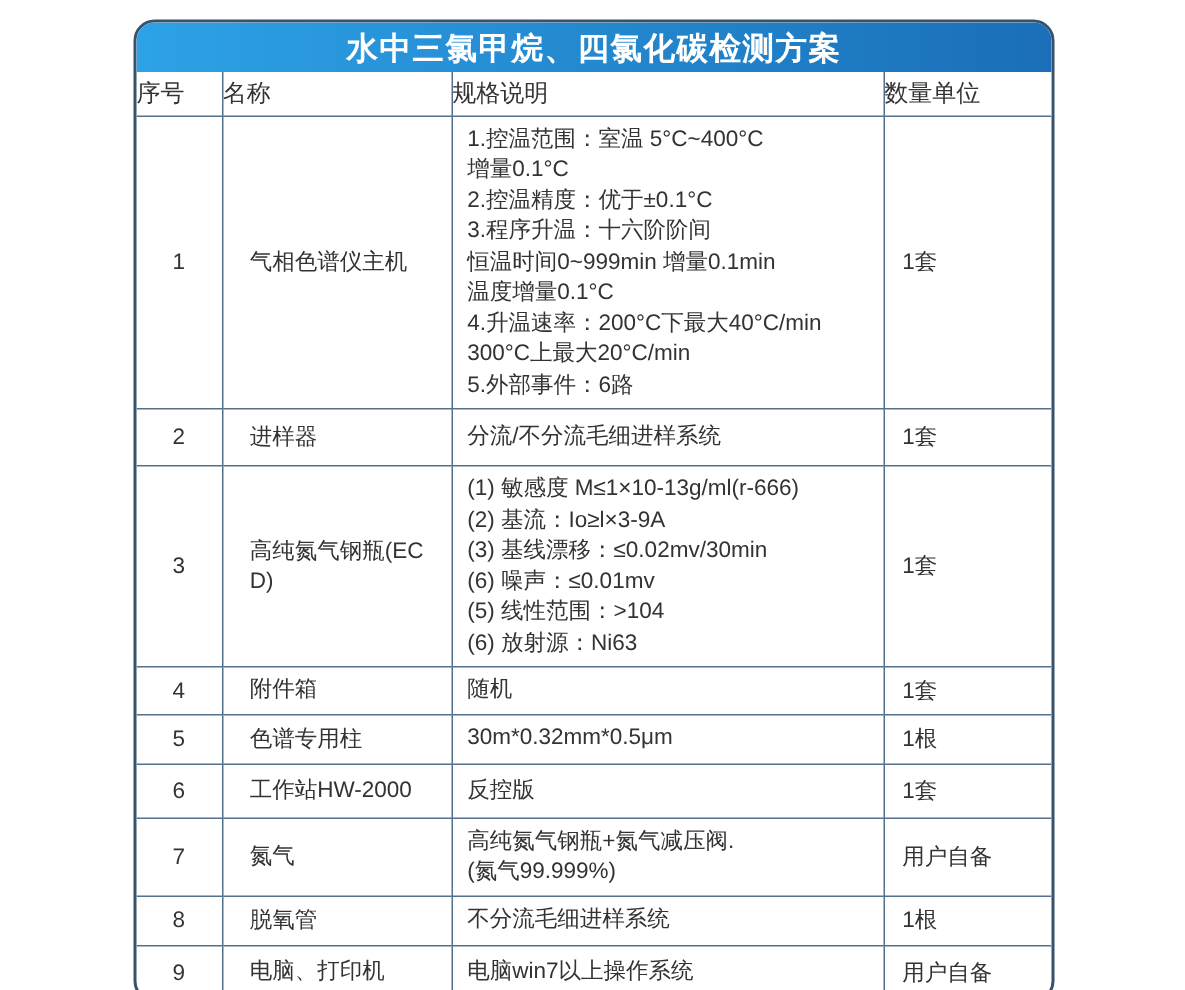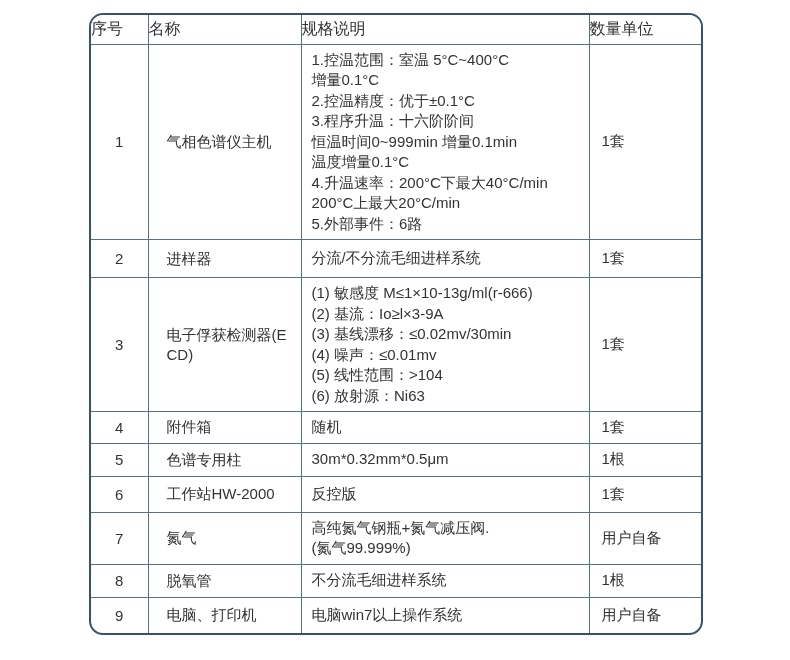--- a/index.html
+++ b/index.html
@@ -71,20 +71,21 @@
   tr.r2 td { height: 38px; }
   tr.r4 td { height: 30px; }
   tr.r6 td { height: 36px; }
   tr.r9 td { height: 36px; }
 </style>
 </head>
 <body>
 
 <div class="page">
   <div class="card">
+    <div class="title-bar">水中三氯甲烷、四氯化碳检测方案</div>
     <table class="spec-table">
       <colgroup>
         <col style="width:57px">
         <col style="width:153px">
         <col style="width:288px">
         <col style="width:112px">
       </colgroup>
       <thead>
         <tr>
           <th class="th-no">序号</th>
@@ -99,43 +100,43 @@
           <td class="c-no">1</td>
           <td class="c-name">气相色谱仪主机</td>
           <td class="c-spec">
             <div class="spec-line">1.控温范围：室温 5°C~400°C</div>
             <div class="spec-line">增量0.1°C</div>
             <div class="spec-line">2.控温精度：优于±0.1°C</div>
             <div class="spec-line">3.程序升温：十六阶阶间</div>
             <div class="spec-line">恒温时间0~999min 增量0.1min</div>
             <div class="spec-line">温度增量0.1°C</div>
             <div class="spec-line">4.升温速率：200°C下最大40°C/min</div>
-            <div class="spec-line">200°C上最大20°C/min</div>
+            <div class="spec-line">300°C上最大20°C/min</div>
             <div class="spec-line">5.外部事件：6路</div>
           </td>
           <td class="c-qty">1套</td>
         </tr>
 
         <tr class="r2">
           <td class="c-no">2</td>
           <td class="c-name">进样器</td>
           <td class="c-spec">
             <div class="spec-line">分流/不分流毛细进样系统</div>
           </td>
           <td class="c-qty">1套</td>
         </tr>
 
         <tr class="r3">
           <td class="c-no">3</td>
-          <td class="c-name">电子俘获检测器(ECD)</td>
+          <td class="c-name">高纯氮气钢瓶(ECD)</td>
           <td class="c-spec">
             <div class="spec-line">(1) 敏感度 M≤1×10-13g/ml(r-666)</div>
             <div class="spec-line">(2) 基流：Io≥l×3-9A</div>
             <div class="spec-line">(3) 基线漂移：≤0.02mv/30min</div>
-            <div class="spec-line">(4) 噪声：≤0.01mv</div>
+            <div class="spec-line">(6) 噪声：≤0.01mv</div>
             <div class="spec-line">(5) 线性范围：&gt;104</div>
             <div class="spec-line">(6) 放射源：Ni63</div>
           </td>
           <td class="c-qty">1套</td>
         </tr>
 
         <tr class="r4">
           <td class="c-no">4</td>
           <td class="c-name">附件箱</td>
           <td class="c-spec">

